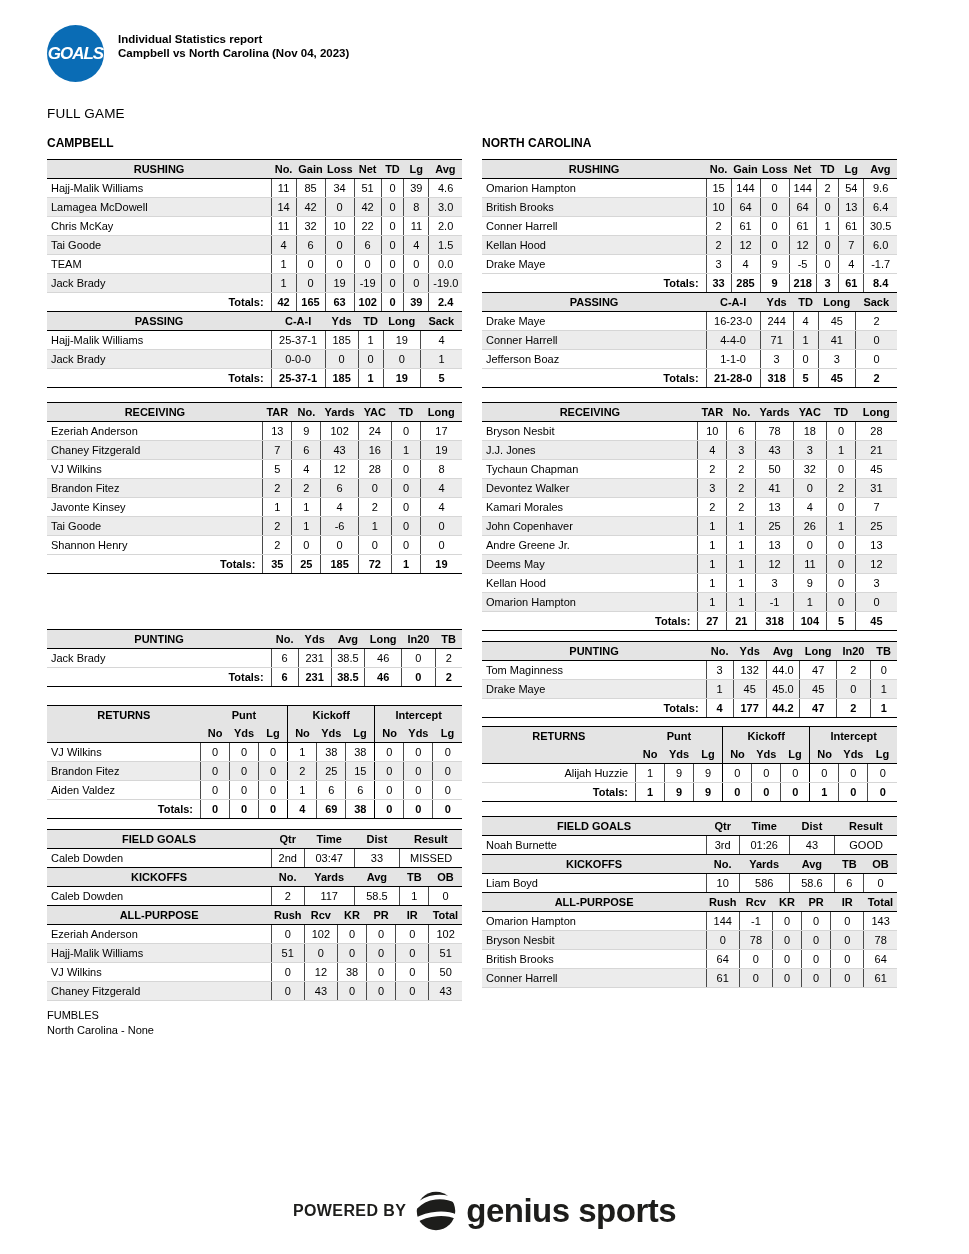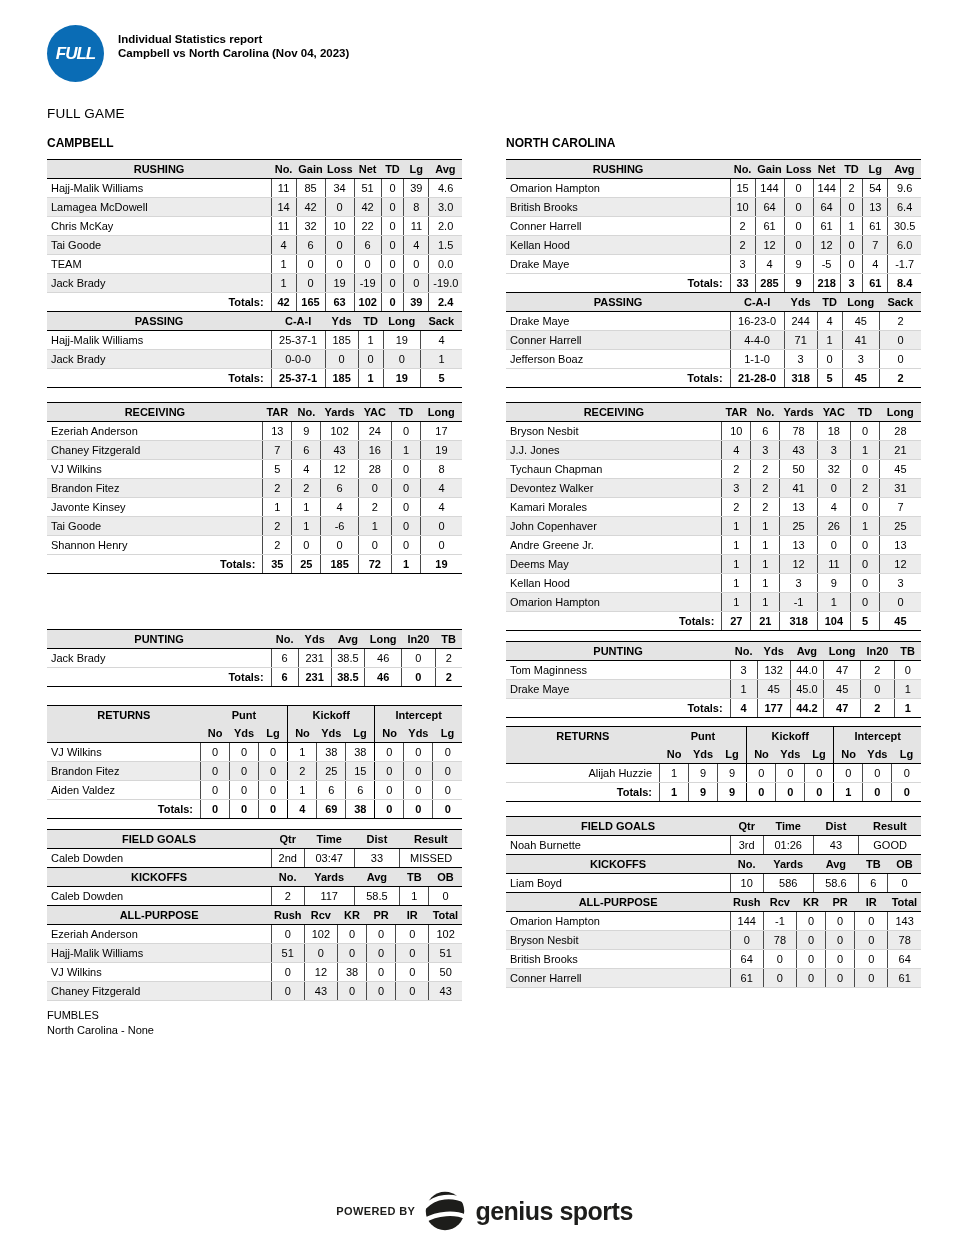--- a/index.html
+++ b/index.html
@@ -12,21 +12,21 @@
   .brand-left { display:flex; gap:14px; align-items:flex-start; }
   .ncaa-logo {
     width:57px; height:57px; border-radius:50%; background:#0a6cb5; color:#fff;
     display:flex; align-items:center; justify-content:center;
     font-style:italic; font-weight:bold; font-size:17px; letter-spacing:-1px; flex:0 0 auto;
   }
   .titles { padding-top:7px; font-weight:bold; font-size:11.5px; line-height:14px; }
   .meta { text-align:right; font-size:11px; line-height:13.5px; padding-top:4px; }
   .section-title { margin:24px 0 0 47px; font-size:13.5px; letter-spacing:0.2px; }
   
-  .cols { display:flex; padding:0 33px 0 47px; gap:44px; margin-top:15px; }
+  .cols { display:flex; padding:0 33px 0 47px; gap:20px; margin-top:15px; }
   .col { width:415px; flex:0 0 auto; }
   .team-name { font-weight:bold; font-size:12px; margin-bottom:9px; }
   
   table { width:100%; border-collapse:collapse; table-layout:fixed; font-size:11px; }
   th {
     background:#e4e4e4; font-weight:bold; text-align:center;
     padding:2.5px 2px; line-height:13px;
     border-top:1px solid #000; border-bottom:1px solid #000;
   }
   td {
@@ -42,31 +42,31 @@
   th.gsep, td.gsep { border-left:1.5px solid #000; }
   thead tr.grp-row th { border-bottom:none; }
   thead tr.sub-row th { border-top:none; }
   .stack { margin-top:-1px; }
   .mt8 { margin-top:8px; } .mt10 { margin-top:10px; } .mt14 { margin-top:14px; }
   .mt18 { margin-top:18px; } .mt55 { margin-top:55px; }
   
   .fumbles { margin-top:7px; font-size:11px; line-height:14.5px; }
   
   .footer { position:absolute; left:0; right:0; bottom:22px; display:flex; align-items:center; justify-content:center; gap:9px; }
-  .powered { font-size:11px; font-weight:bold; letter-spacing:0.4px; color:#1d1d1b; }
+  .powered { font-size:16px; font-weight:bold; letter-spacing:0.4px; color:#1d1d1b; }
   .gs-logo { width:42px; height:42px; flex:0 0 auto; }
-  .gs-brand { font-size:25px; font-weight:bold; color:#1d1d1b; letter-spacing:-0.5px; }
+  .gs-brand { font-size:33px; font-weight:bold; color:#1d1d1b; letter-spacing:-0.5px; }
 </style>
 </head>
 <body>
 
 <div class="page-header">
   <div class="brand-left">
     <div class="ncaa-logo">
-      <span>FULL</span>
+      <span>GOALS</span>
     </div>
     <div class="titles">
       <div>Individual Statistics report</div>
       <div>Campbell vs North Carolina (Nov 04, 2023)</div>
     </div>
   </div>
 </div>
 
 <div class="section-title">FULL GAME</div>
 

